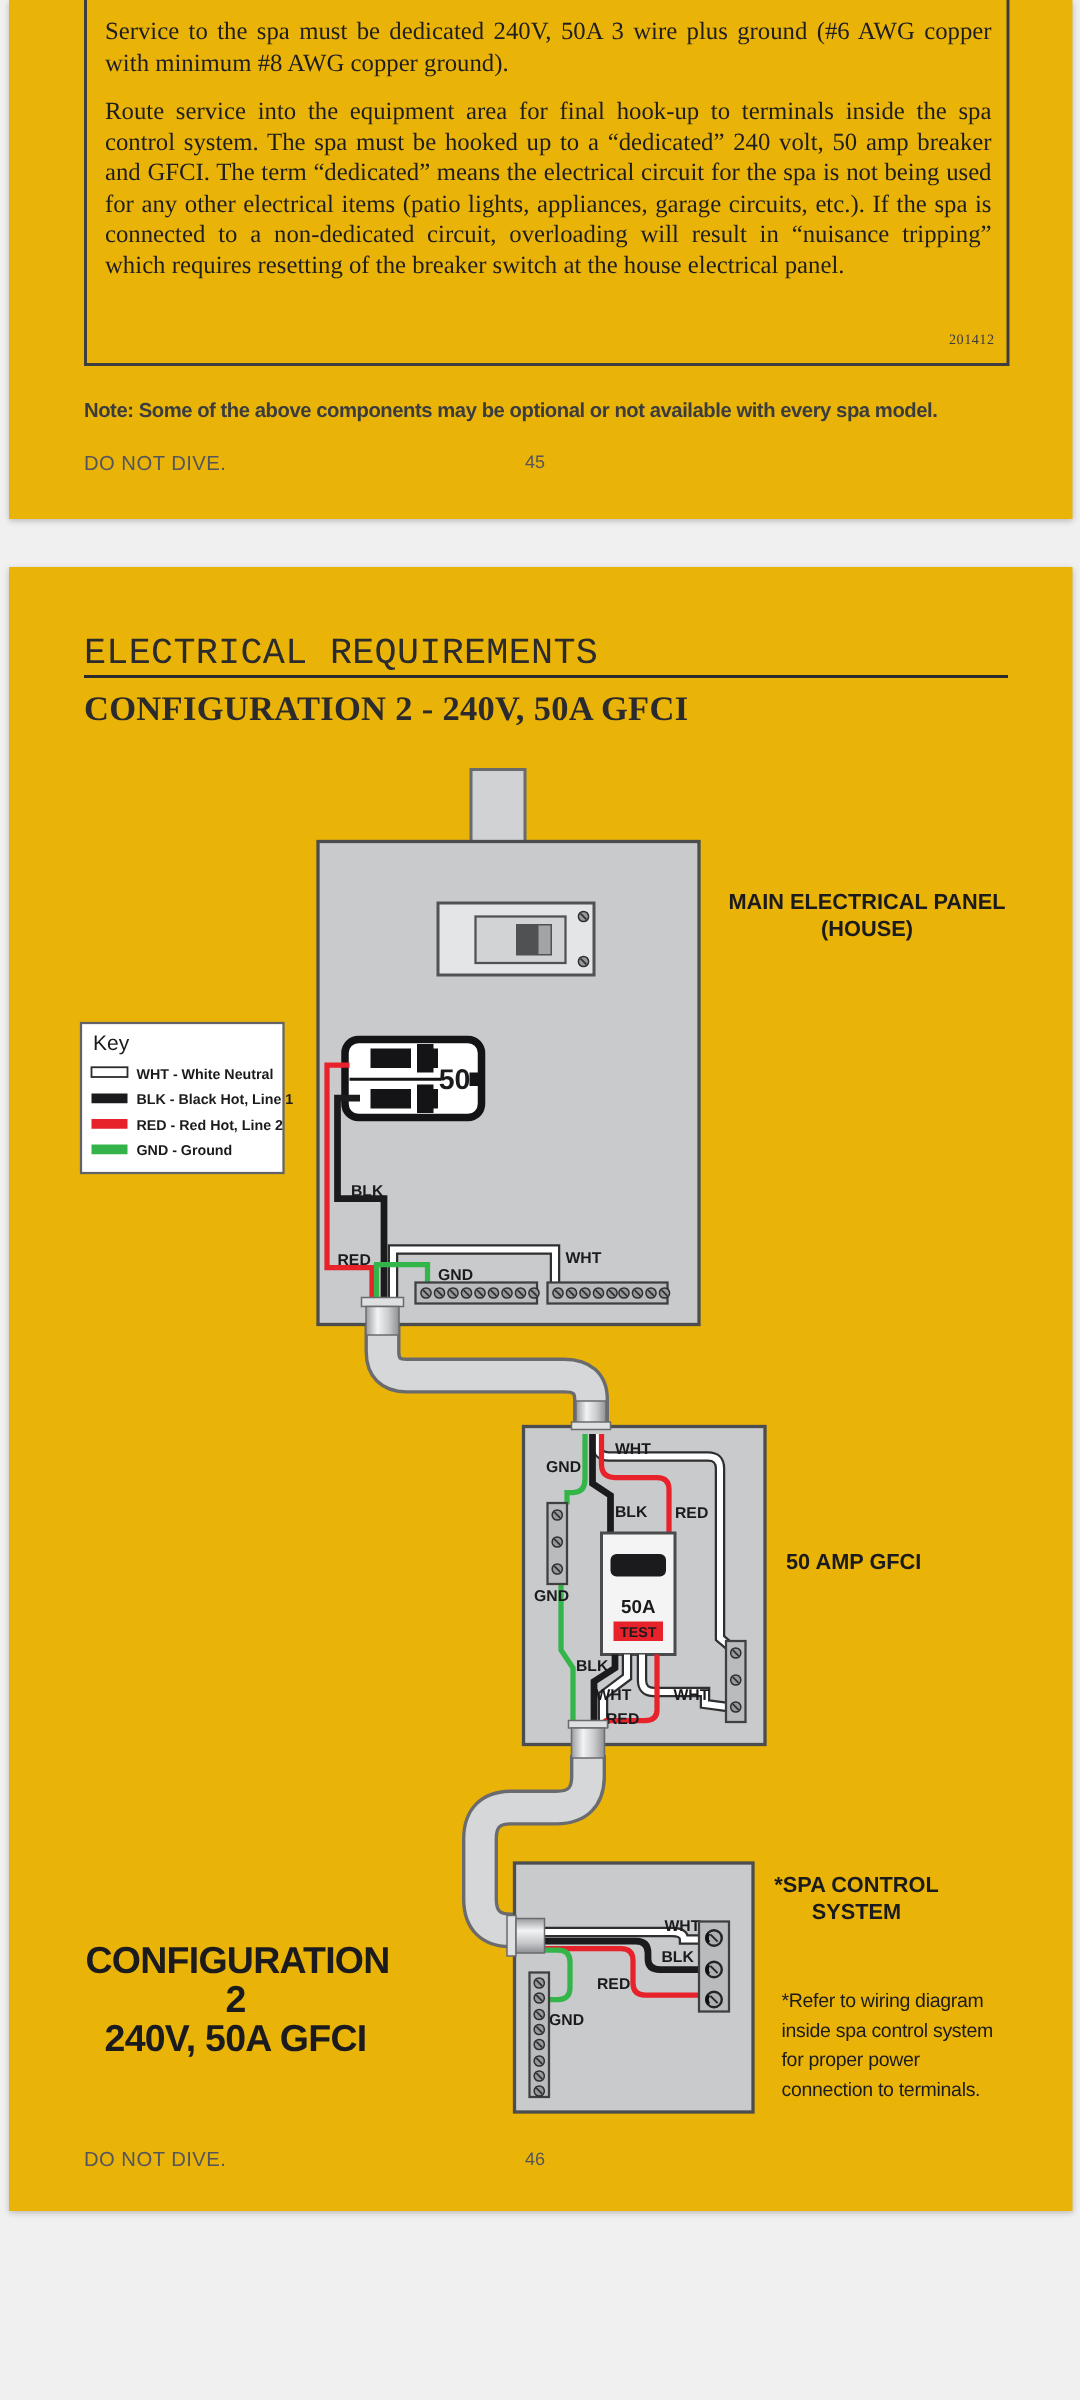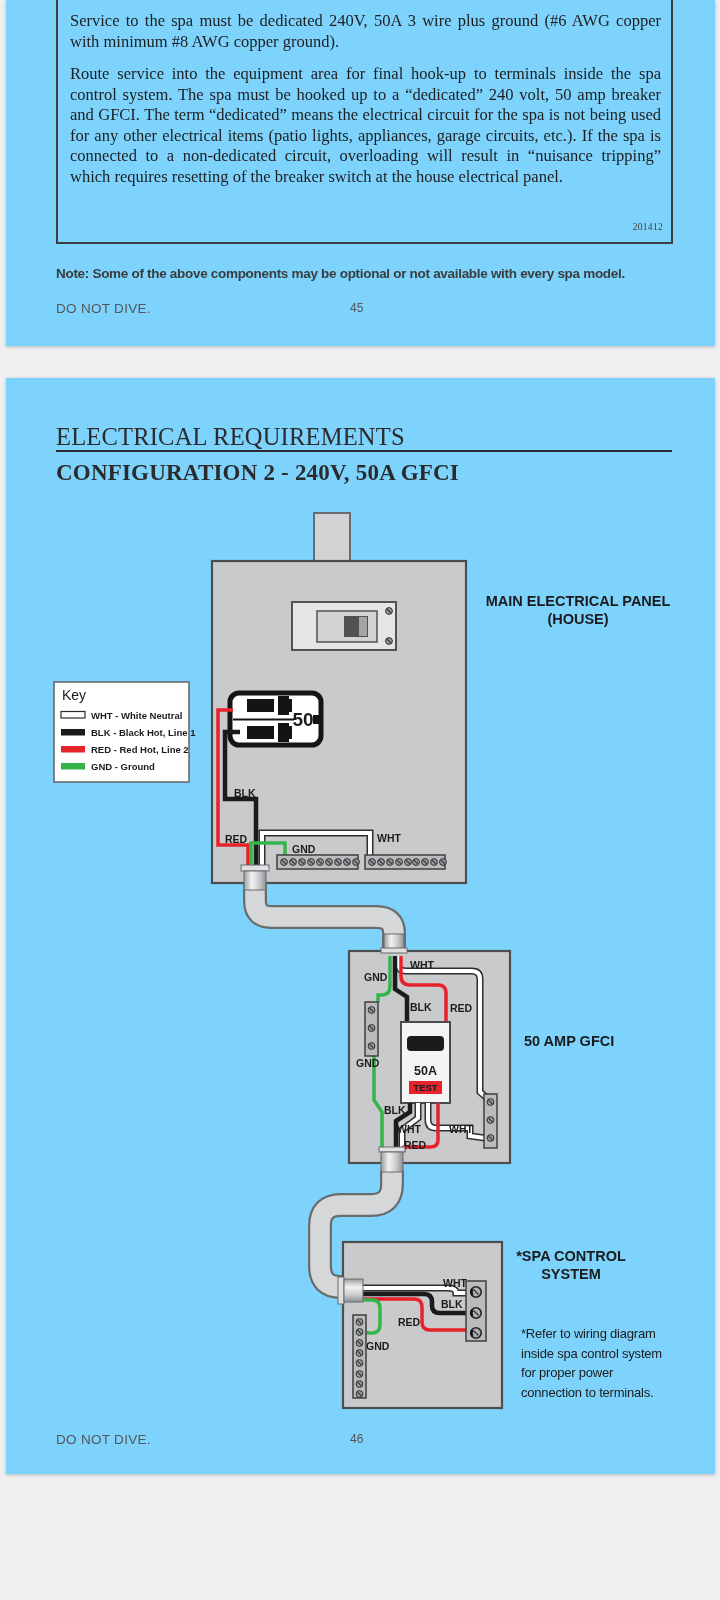--- a/index.html
+++ b/index.html
@@ -1,33 +1,33 @@
 <!DOCTYPE html>
 <html><head>
 <meta charset="utf-8">
 <style>
   html,body{margin:0;padding:0;background:#f0f0f1;width:720px;height:1600px;overflow:hidden;}
   .stage{position:relative;width:720px;height:1600px;font-family:"Liberation Sans",sans-serif;}
-  .page{position:absolute;left:6px;width:709px;background:#7dd3fc;box-shadow:0 1px 4px rgba(0,0,0,0.22);}
+  .page{position:absolute;left:6px;width:709px;background:#eab308;box-shadow:0 1px 4px rgba(0,0,0,0.22);}
   #page1{top:0;height:346px;}
   #page2{top:378px;height:1096px;}
   .notice-box{position:absolute;left:50px;top:-26px;width:591px;height:231px;border:2.5px solid #3e3e40;
     padding:35px 10px 0 12px;font-family:"Liberation Serif",serif;font-size:16.5px;line-height:20.5px;
     color:#1e1e20;text-align:justify;}
   .notice-box p{margin:0 0 12px 0;}
   .box-code{position:absolute;right:8px;bottom:5px;font-size:9.5px;letter-spacing:.3px;color:#3c3c3e;}
   .equip{position:absolute;left:50px;top:226px;width:616px;font-size:14px;line-height:16.5px;
     letter-spacing:-0.35px;color:#55565a;}
   .note{position:absolute;left:50px;top:266px;font-size:13.5px;font-weight:bold;letter-spacing:-0.3px;
     color:#3b3c3e;white-space:nowrap;}
   .footer-left{position:absolute;left:50px;font-size:13.5px;letter-spacing:.3px;color:#55565a;}
   .page-num{position:absolute;left:344px;font-size:12px;color:#55565a;}
   #page1 .footer-left,#page1 .page-num{top:301px;}
   #page2 .footer-left,#page2 .page-num{top:1054px;}
-  .doc-title{position:absolute;left:50px;top:45px;font-family:Liberation Serif, serif;font-size:24.5px;
+  .doc-title{position:absolute;left:50px;top:45px;font-family:Liberation Mono, monospace;font-size:24.5px;
     letter-spacing:.2px;color:#2b2b2d;white-space:nowrap;}
   .title-rule{position:absolute;left:50px;top:72px;width:616px;border-top:2.5px solid #2b2b2d;}
   .doc-subtitle{position:absolute;left:50px;top:82px;font-family:"Liberation Serif",serif;font-weight:bold;
     font-size:23px;letter-spacing:.2px;color:#2b2b2d;white-space:nowrap;}
   .config-title{position:absolute;left:51px;top:916px;width:200px;text-align:center;font-weight:bold;
     font-size:25px;line-height:26px;letter-spacing:-0.5px;color:#1b1b1d;}
   svg{position:absolute;left:34px;top:122px;}
   svg text{font-family:"Liberation Sans",sans-serif;fill:#1b1b1d;}
   .wl{font-size:10.5px;font-weight:bold;}
   .cap{font-size:14.5px;font-weight:bold;}
@@ -48,20 +48,24 @@
     <div class="note">Note: Some of the above components may be optional or not available with every spa model.</div>
     <div class="footer-left">DO NOT DIVE.</div>
     <div class="page-num">45</div>
   </div>
 
   <div class="page" id="page2">
     <div class="doc-title">ELECTRICAL REQUIREMENTS</div>
     <div class="title-rule"></div>
     <div class="doc-subtitle">CONFIGURATION 2 - 240V, 50A GFCI</div>
 
+    <div class="config-title">
+      <div>CONFIGURATION 2</div>
+      <div>240V, 50A GFCI</div>
+    </div>
 
     <svg width="640" height="920" viewBox="40 500 640 920">
       <defs>
         <linearGradient id="cylH" x1="0" y1="0" x2="1" y2="0">
           <stop offset="0" stop-color="#9b9da0"></stop>
             <stop offset="0.35" stop-color="#f2f3f4"></stop>
           <stop offset="0.7" stop-color="#c7c9cb"></stop>
             <stop offset="1" stop-color="#8e9093"></stop>
         </linearGradient>
         <linearGradient id="cylV" x1="0" y1="0" x2="0" y2="1">

